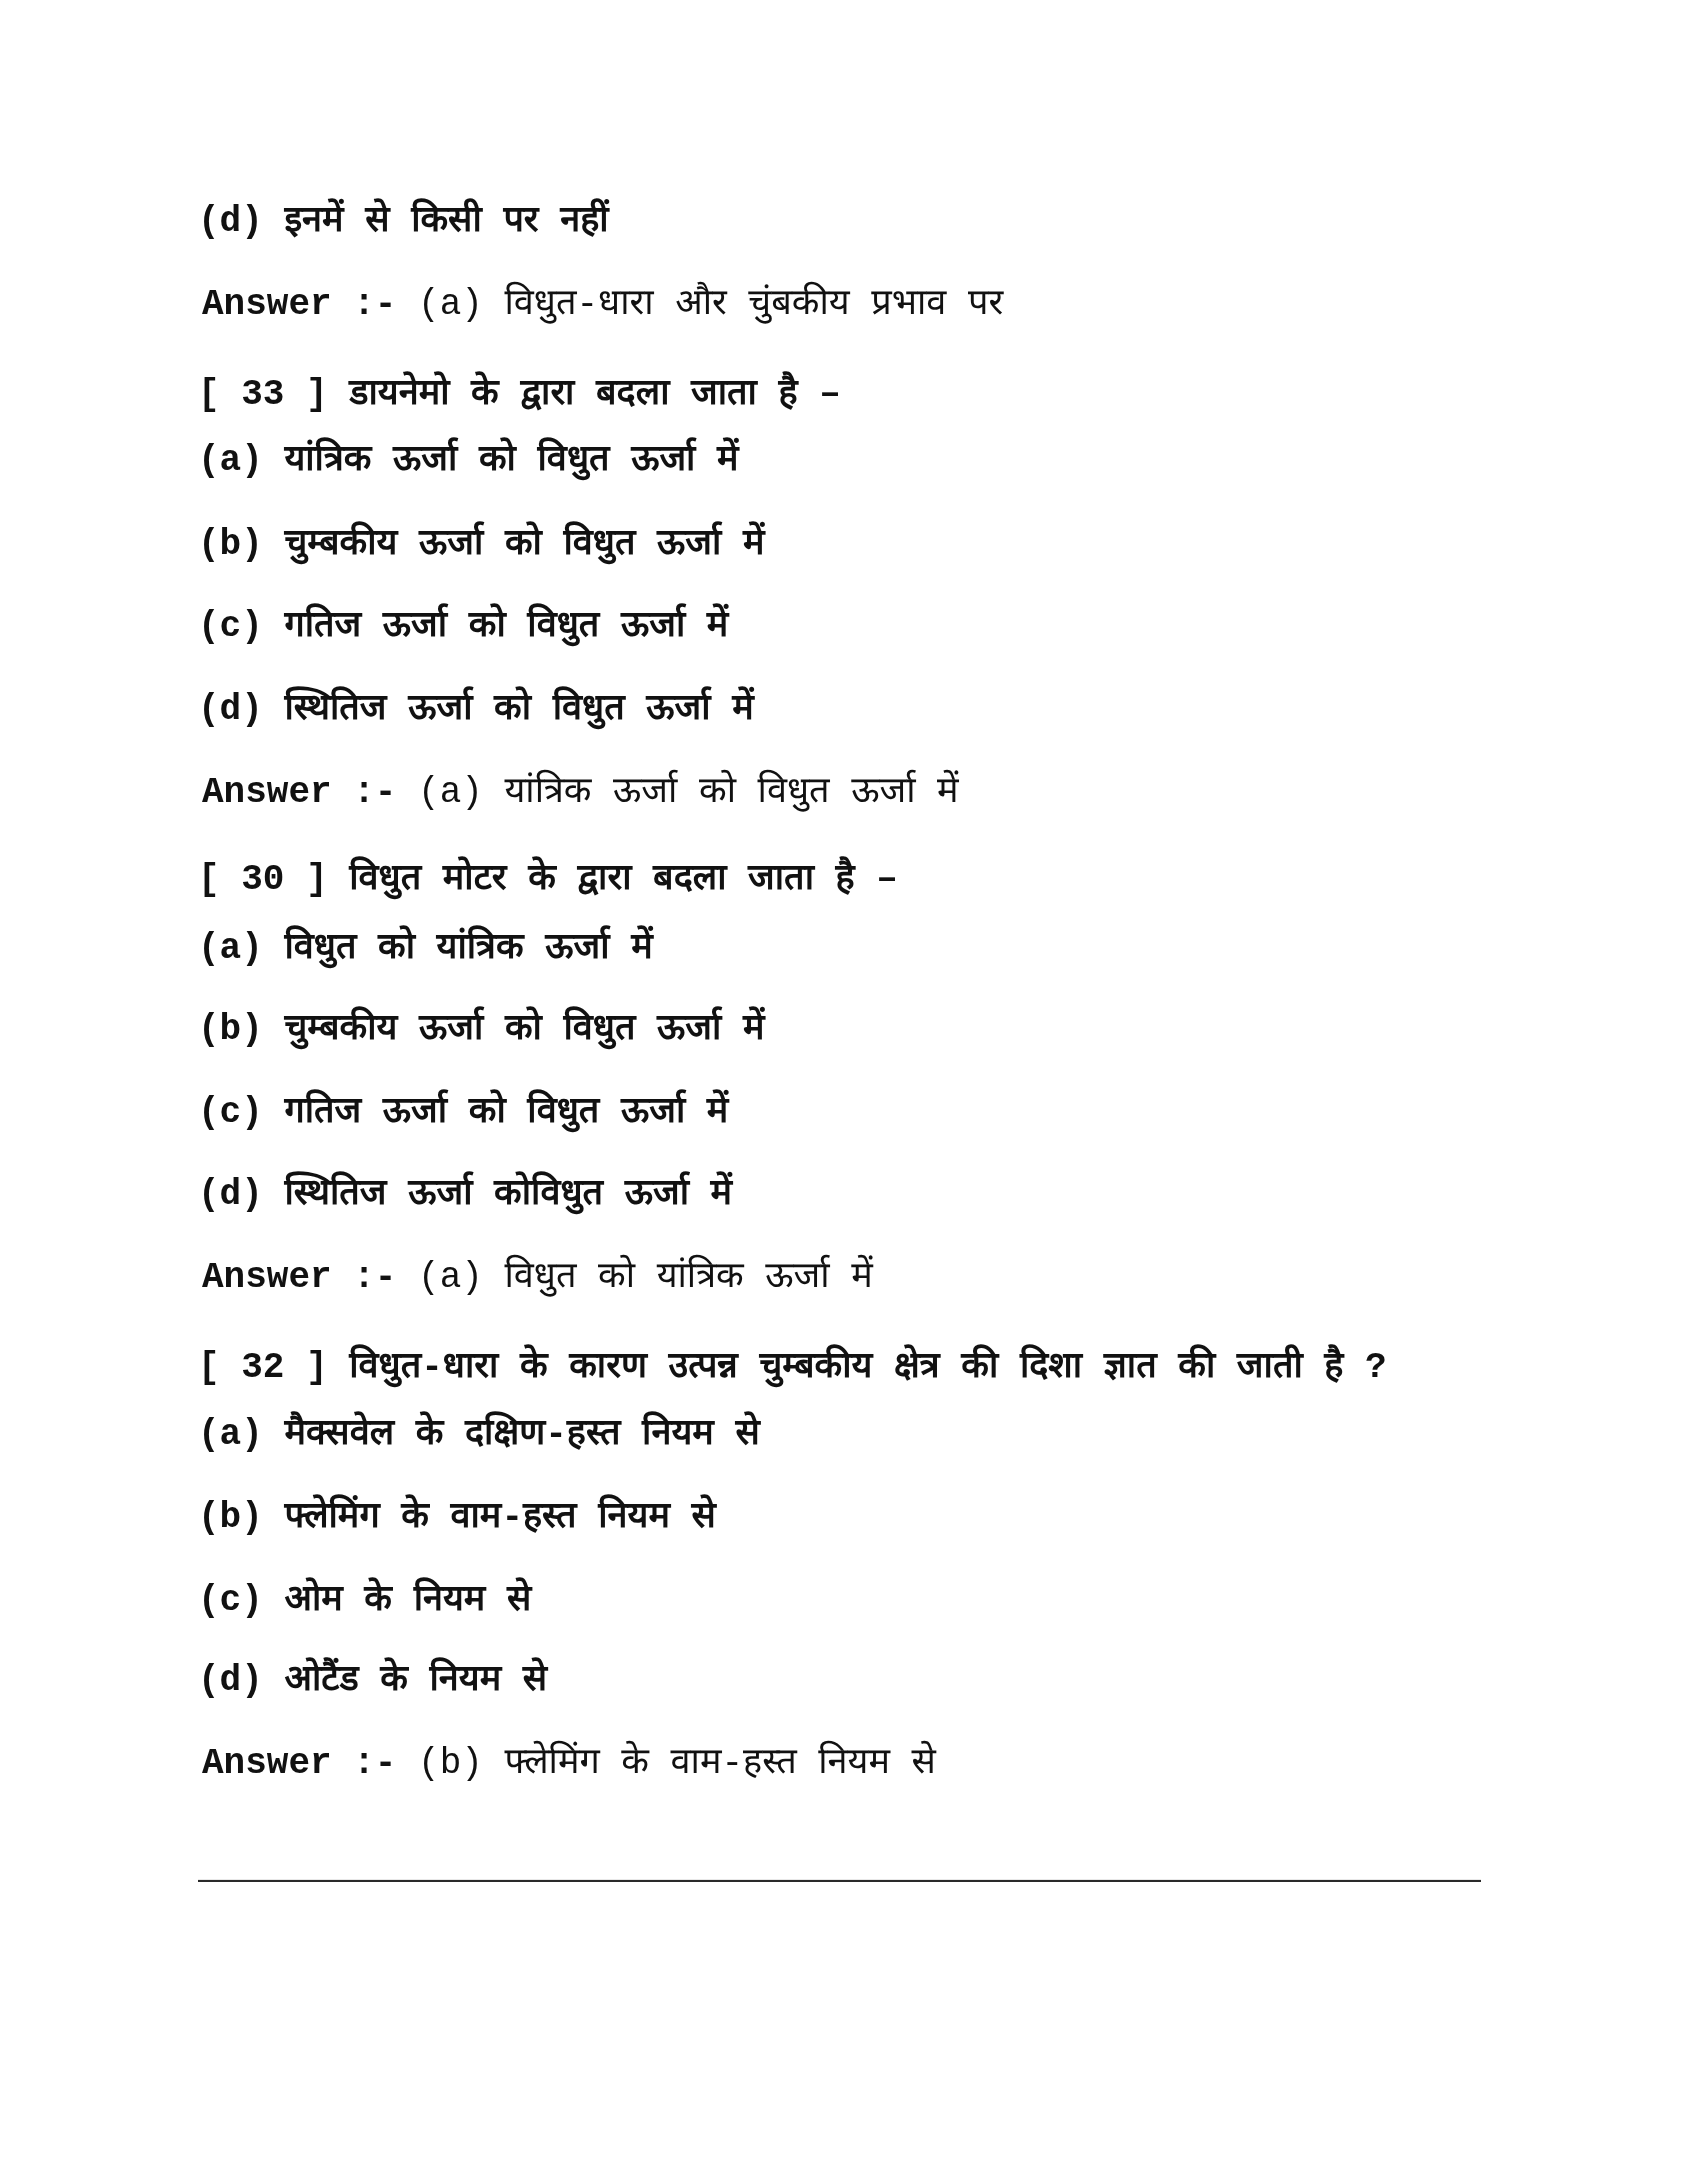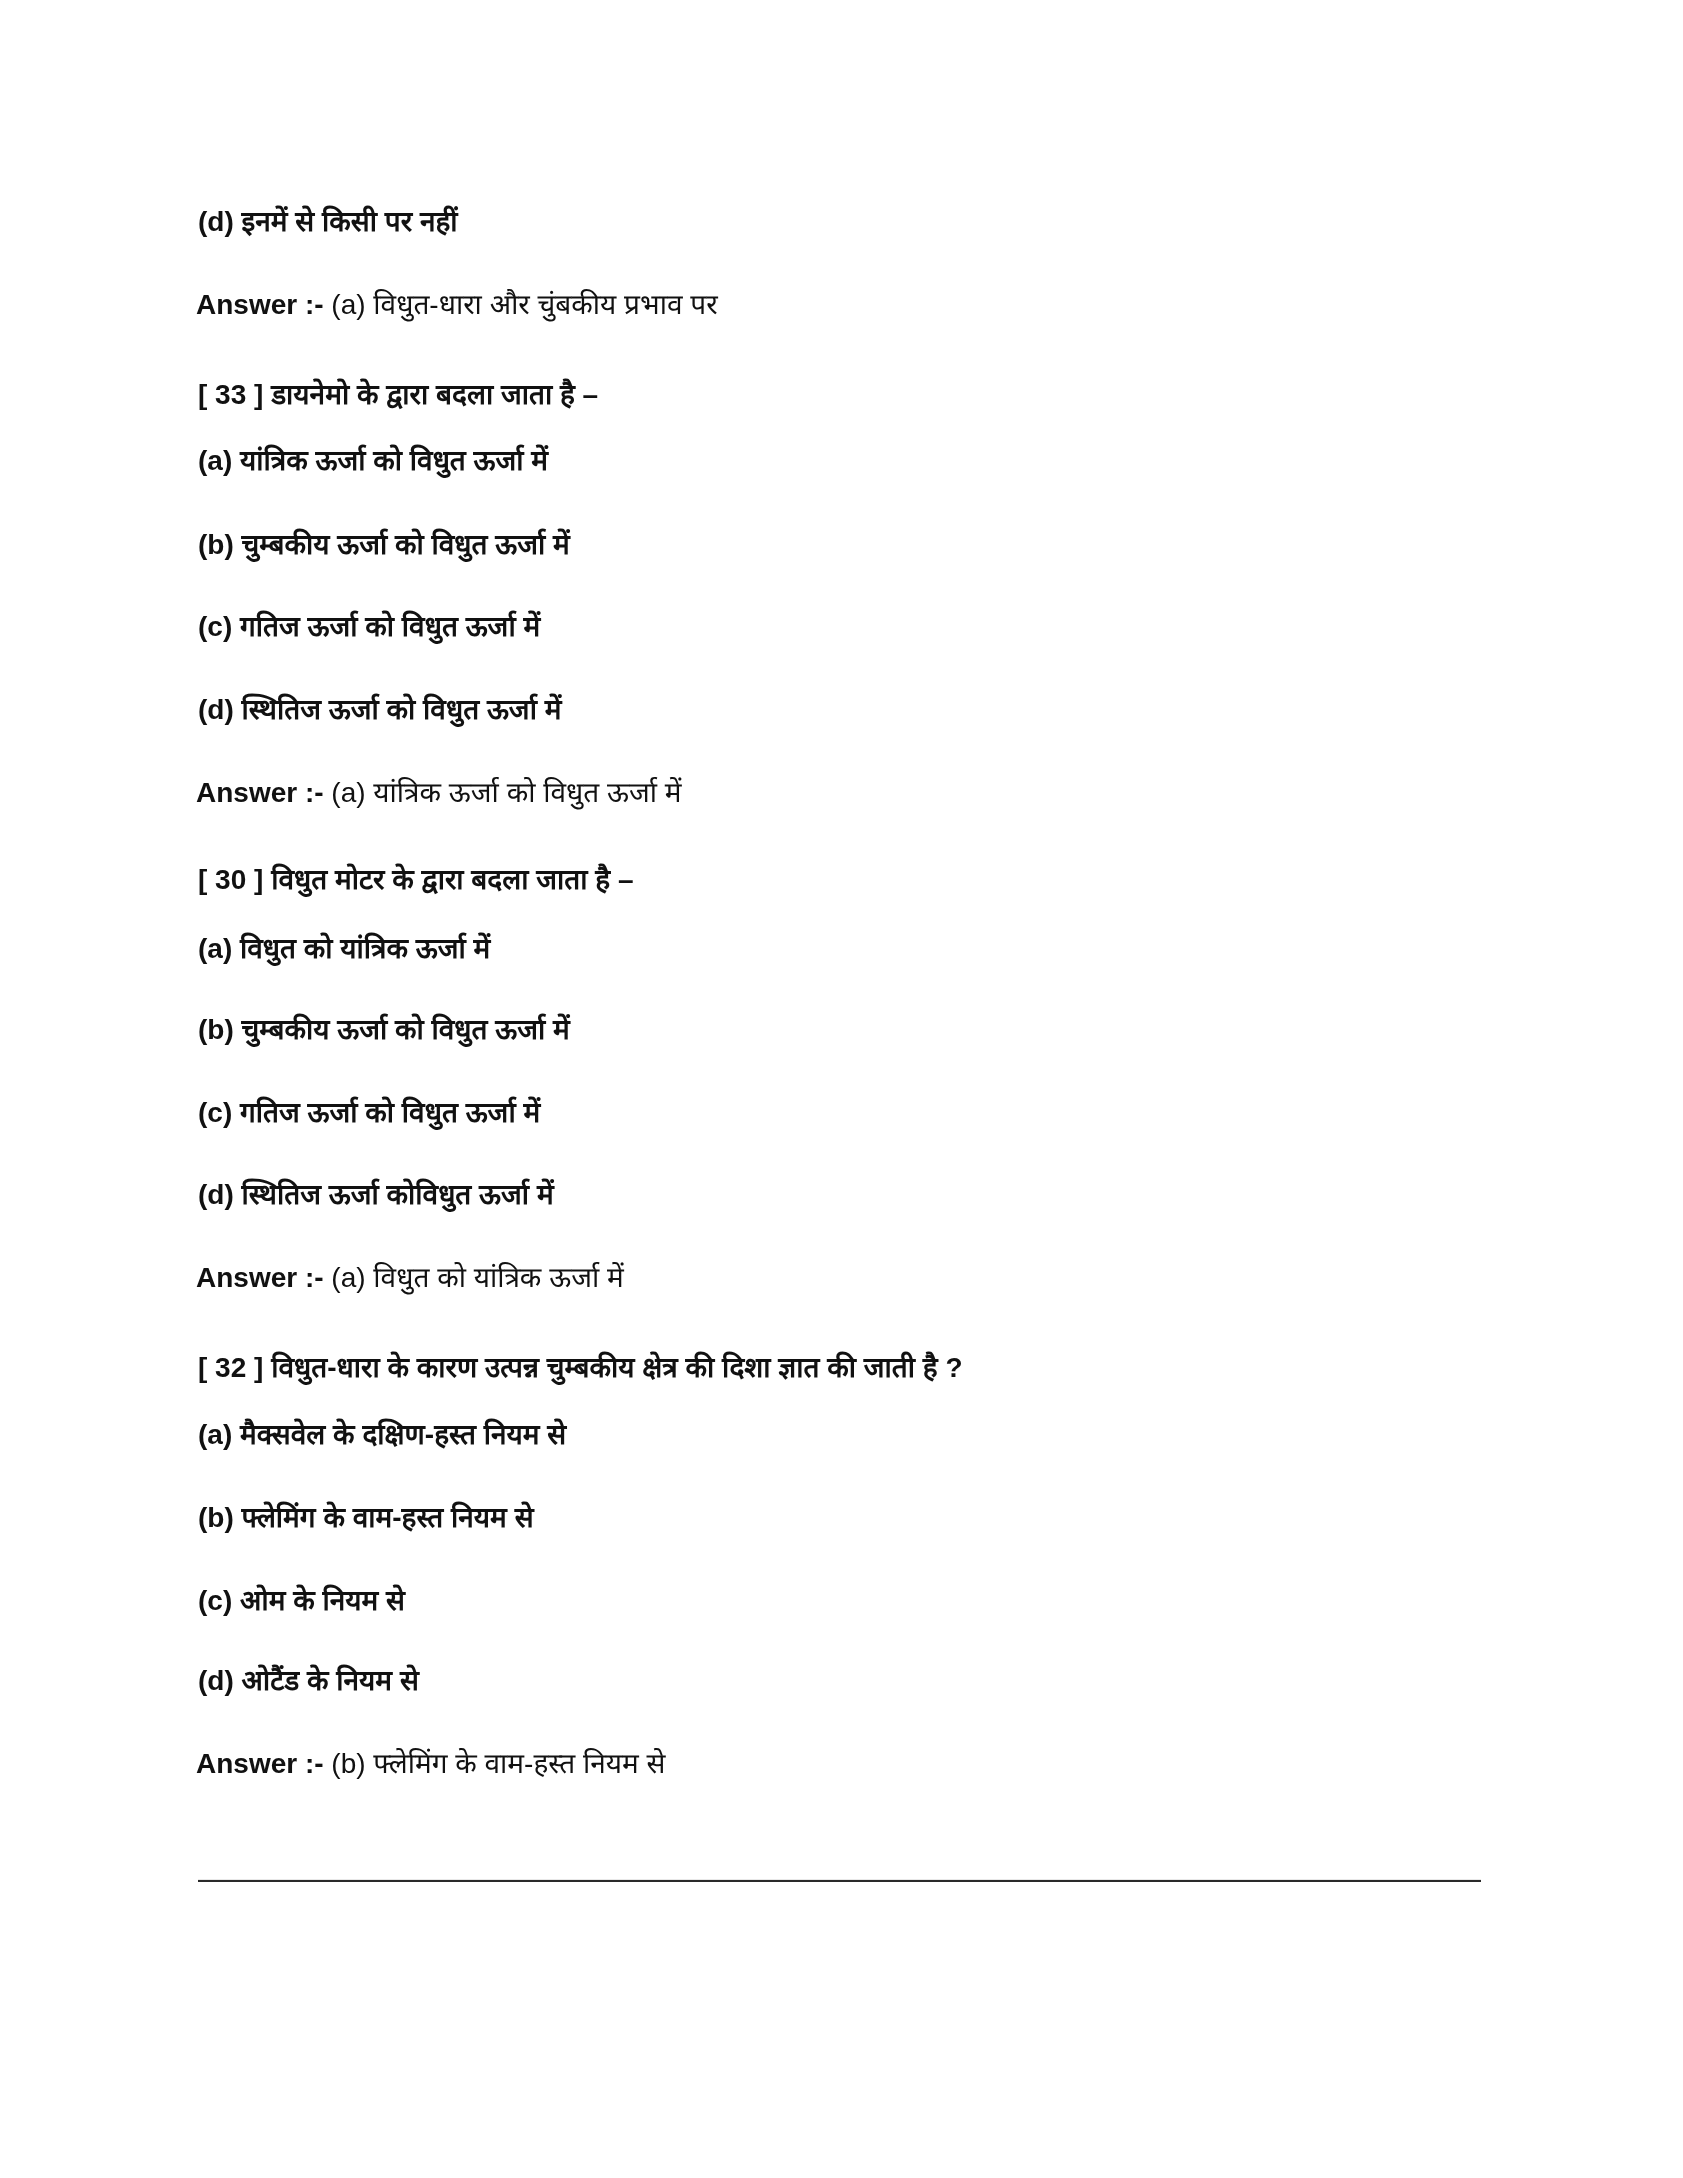--- a/index.html
+++ b/index.html
@@ -1,27 +1,27 @@
 <!DOCTYPE html>
 <html><head>
   <meta charset="utf-8">
   <style>
     html, body { margin: 0; padding: 0; background: #ffffff; }
     body { width: 1683px; height: 2178px; position: relative; overflow: hidden; color: #111; }
     .line {
       position: absolute;
       left: 198px;
       white-space: nowrap;
-      font-family: Liberation Sans, sans-serif;
-      font-size: 28px;
+      font-family: Liberation Mono, monospace;
+      font-size: 36px;
       line-height: 44px;
       transform: translateY(-50%);
     }
     .bold { font-weight: bold; }
-    .answer { left: 196px; }
+    .answer { left: 202px; }
     .answer .label { font-weight: bold; }
     .answer .text { font-weight: normal; }
     .rule {
       position: absolute;
       left: 198px;
       top: 1879px;
       width: 1283px;
       height: 2px;
       background: #2a2a2a;
       border-top: 1px solid #e8e8e8;

